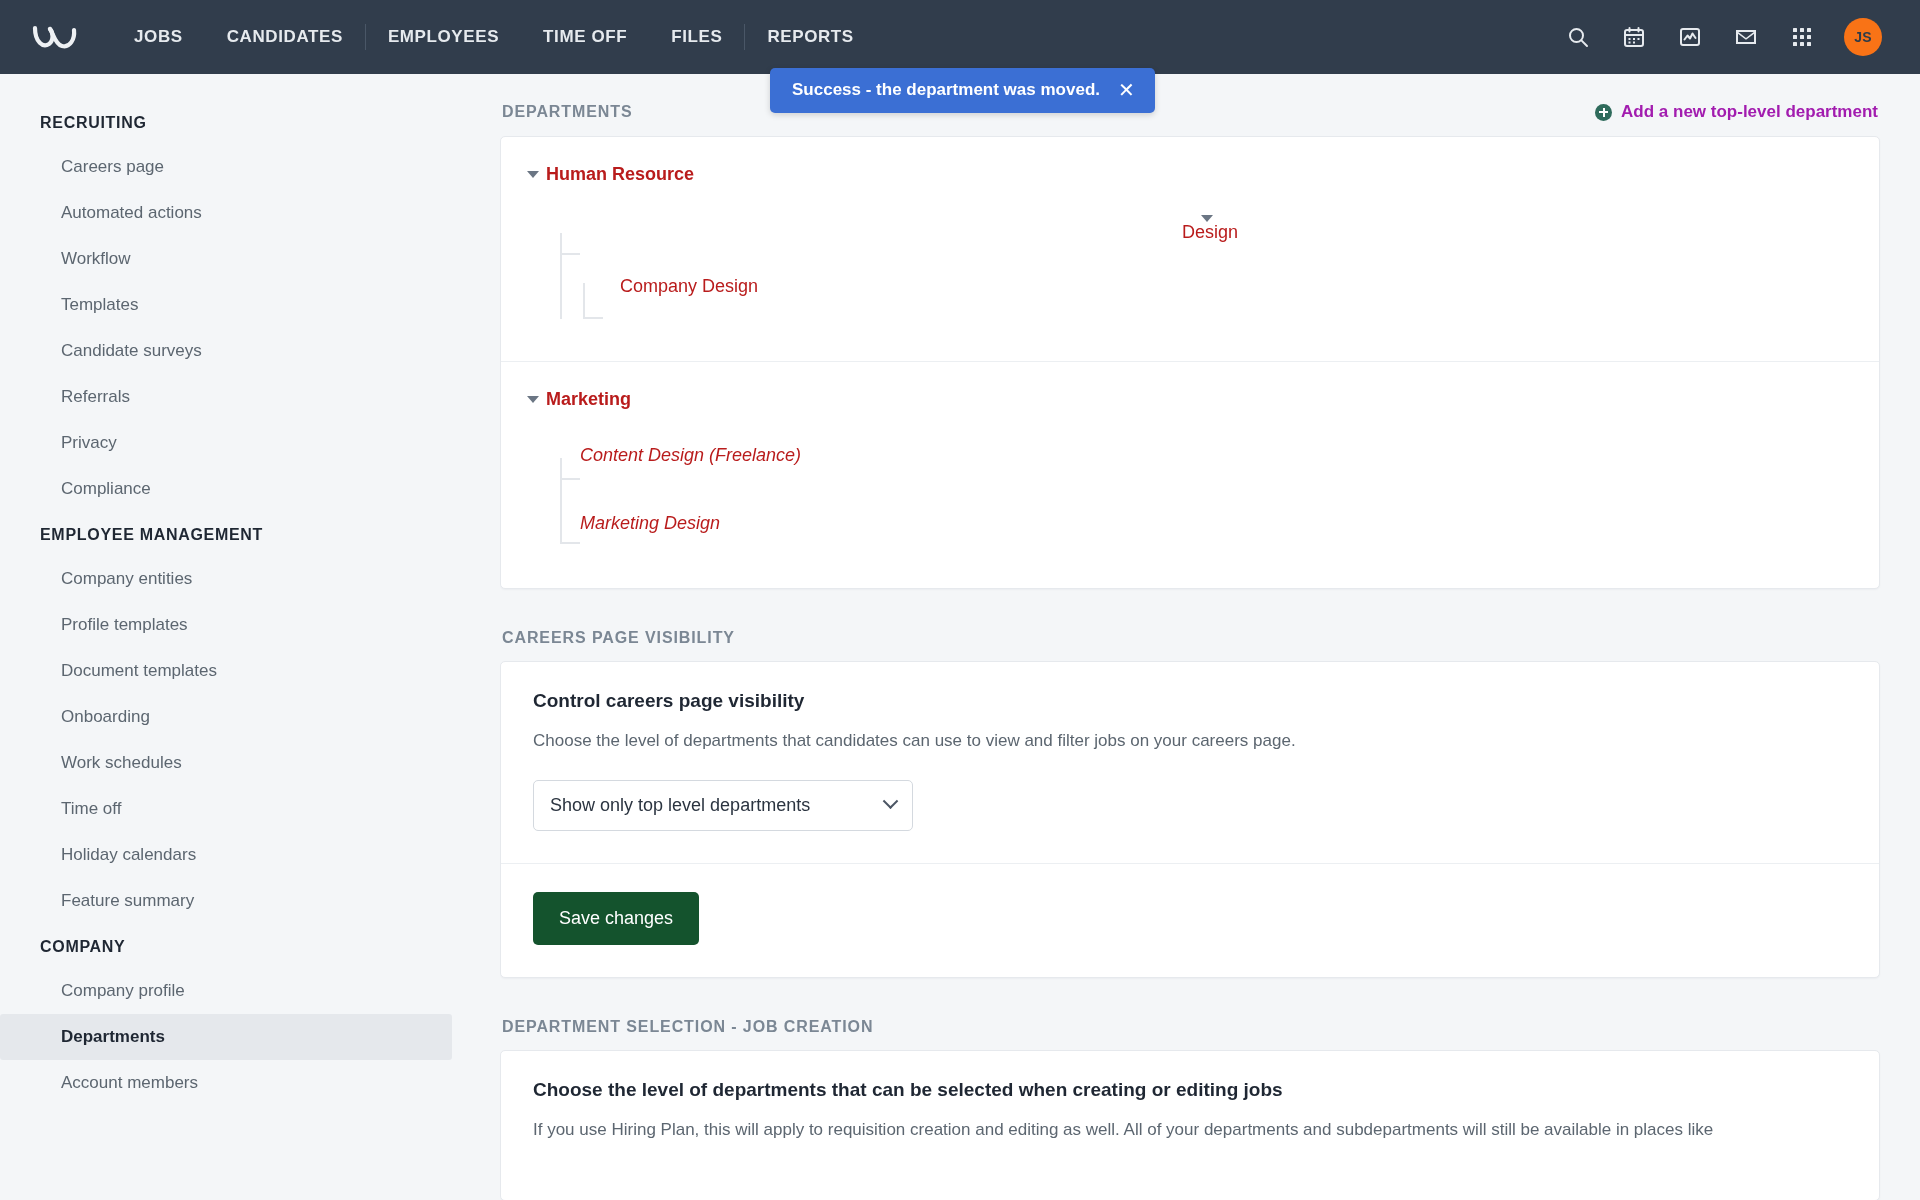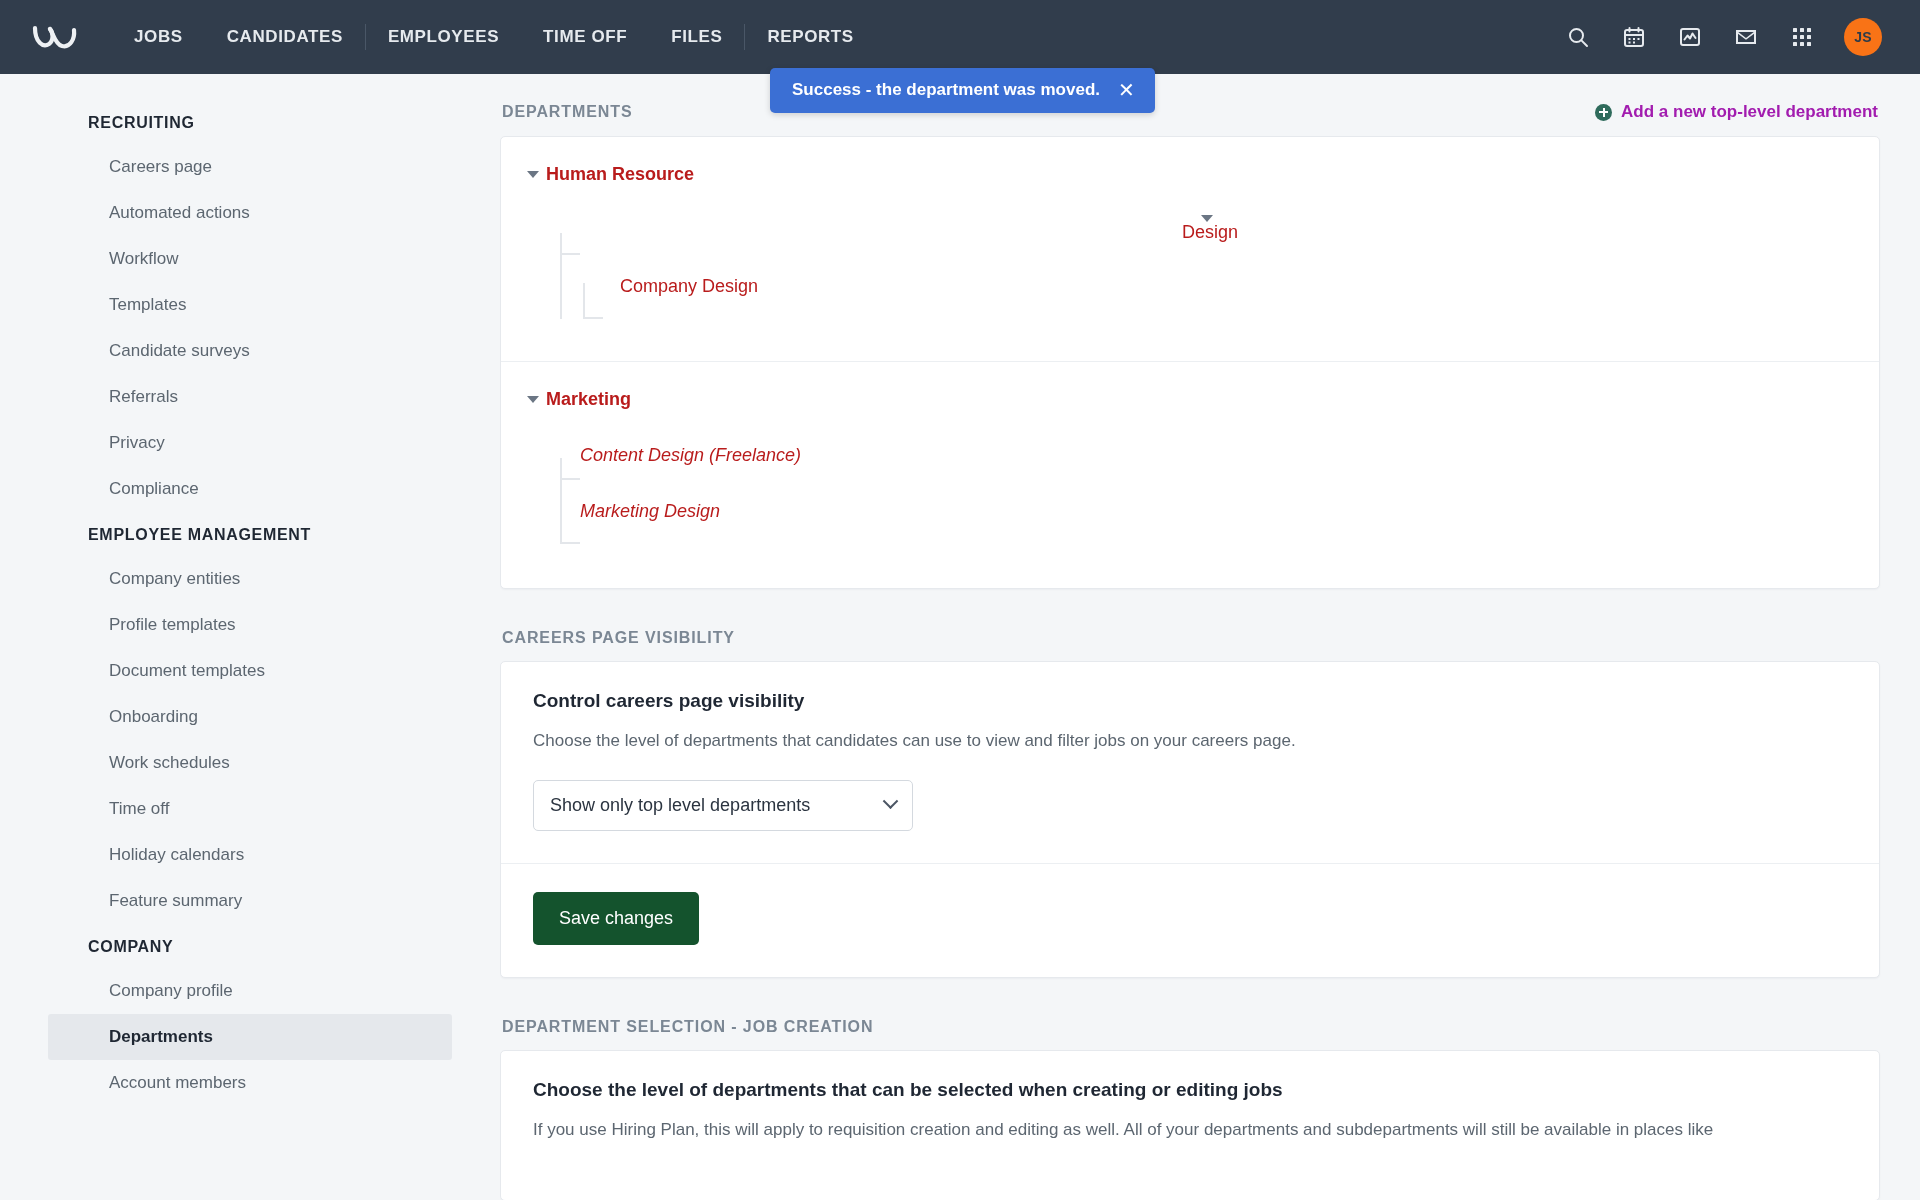--- a/index.html
+++ b/index.html
@@ -94,21 +94,20 @@
   
   .body-wrap { display: flex; height: 1126px; }
 
   
   .sidebar {
     width: 500px;
     flex: 0 0 500px;
     background: #f4f6f8;
     padding-top: 26px;
     overflow: hidden;
-    padding-left: 48px;
   }
   .side-group-title {
     font-size: 16px;
     font-weight: bold;
     color: #1f2733;
     letter-spacing: 0.7px;
     padding: 14px 0 12px 40px;
   }
   .side-item {
     font-size: 17px;
@@ -421,21 +420,21 @@
           <span>Marketing</span>
         </div>
         <div class="tree-children" style="height:124px;font-style:italic;">
           <div class="vline" style="top:18px;height:86px;"></div>
           <div class="hline" style="top:38px;"></div>
           <div class="hline" style="top:102px;"></div>
           <div class="tree-row lvl1" style="margin-top:26px;">
             <span class="indent-spacer"></span>
             <span>Content Design (Freelance)</span>
           </div>
-          <div class="tree-row lvl1" style="margin-top:26px;">
+          <div class="tree-row lvl1" style="margin-top:38px;">
             <span class="indent-spacer"></span>
             <span>Marketing Design</span>
           </div>
         </div>
       </div>
     </div>
 
     <div class="sec-head mt-sec">
       <div class="sec-title">CAREERS PAGE VISIBILITY</div>
     </div>

